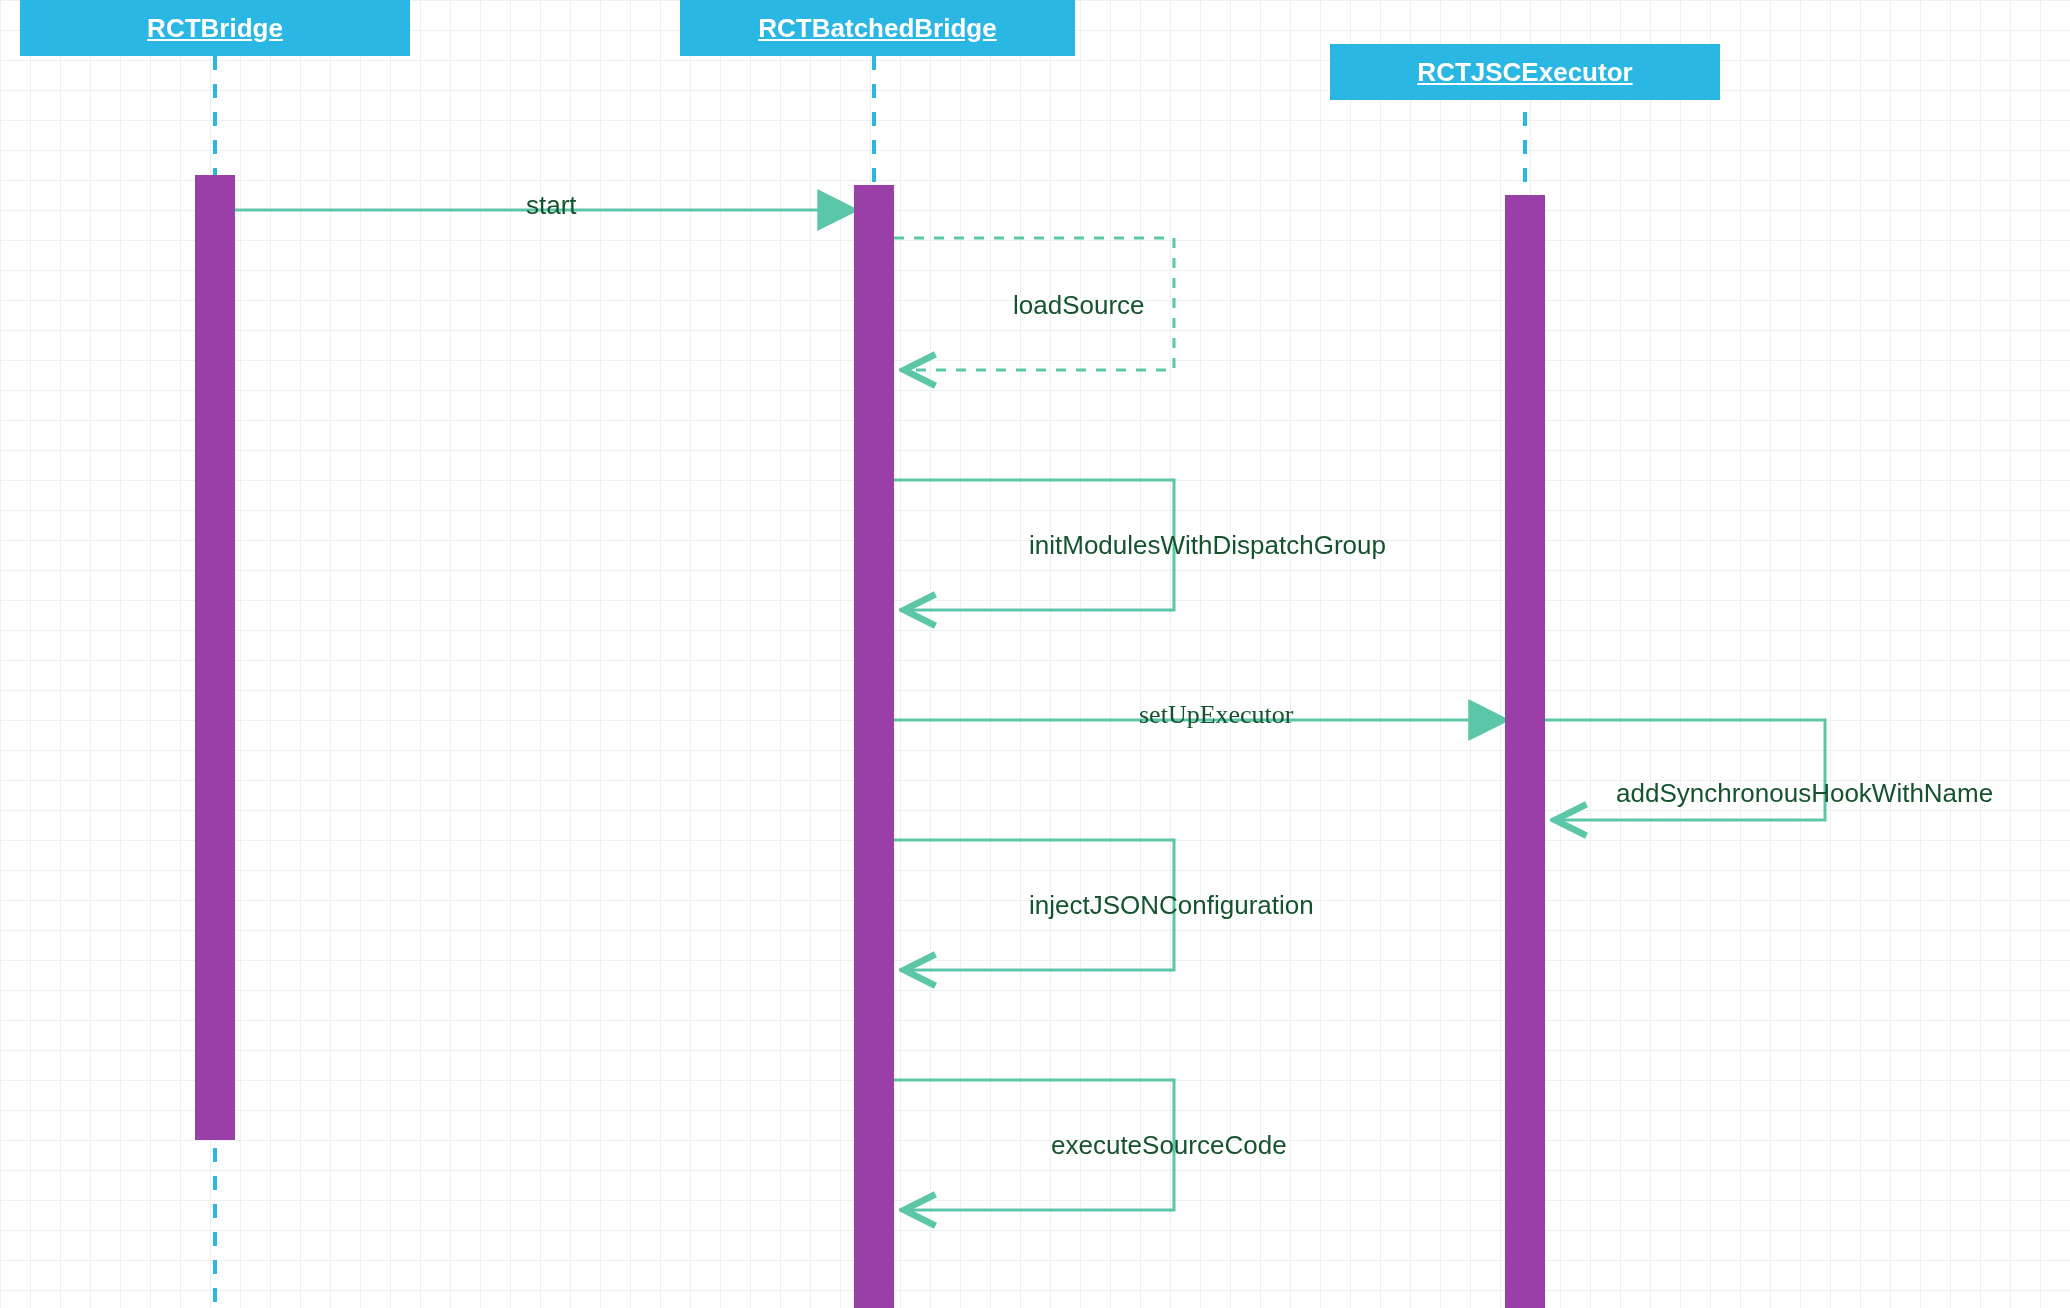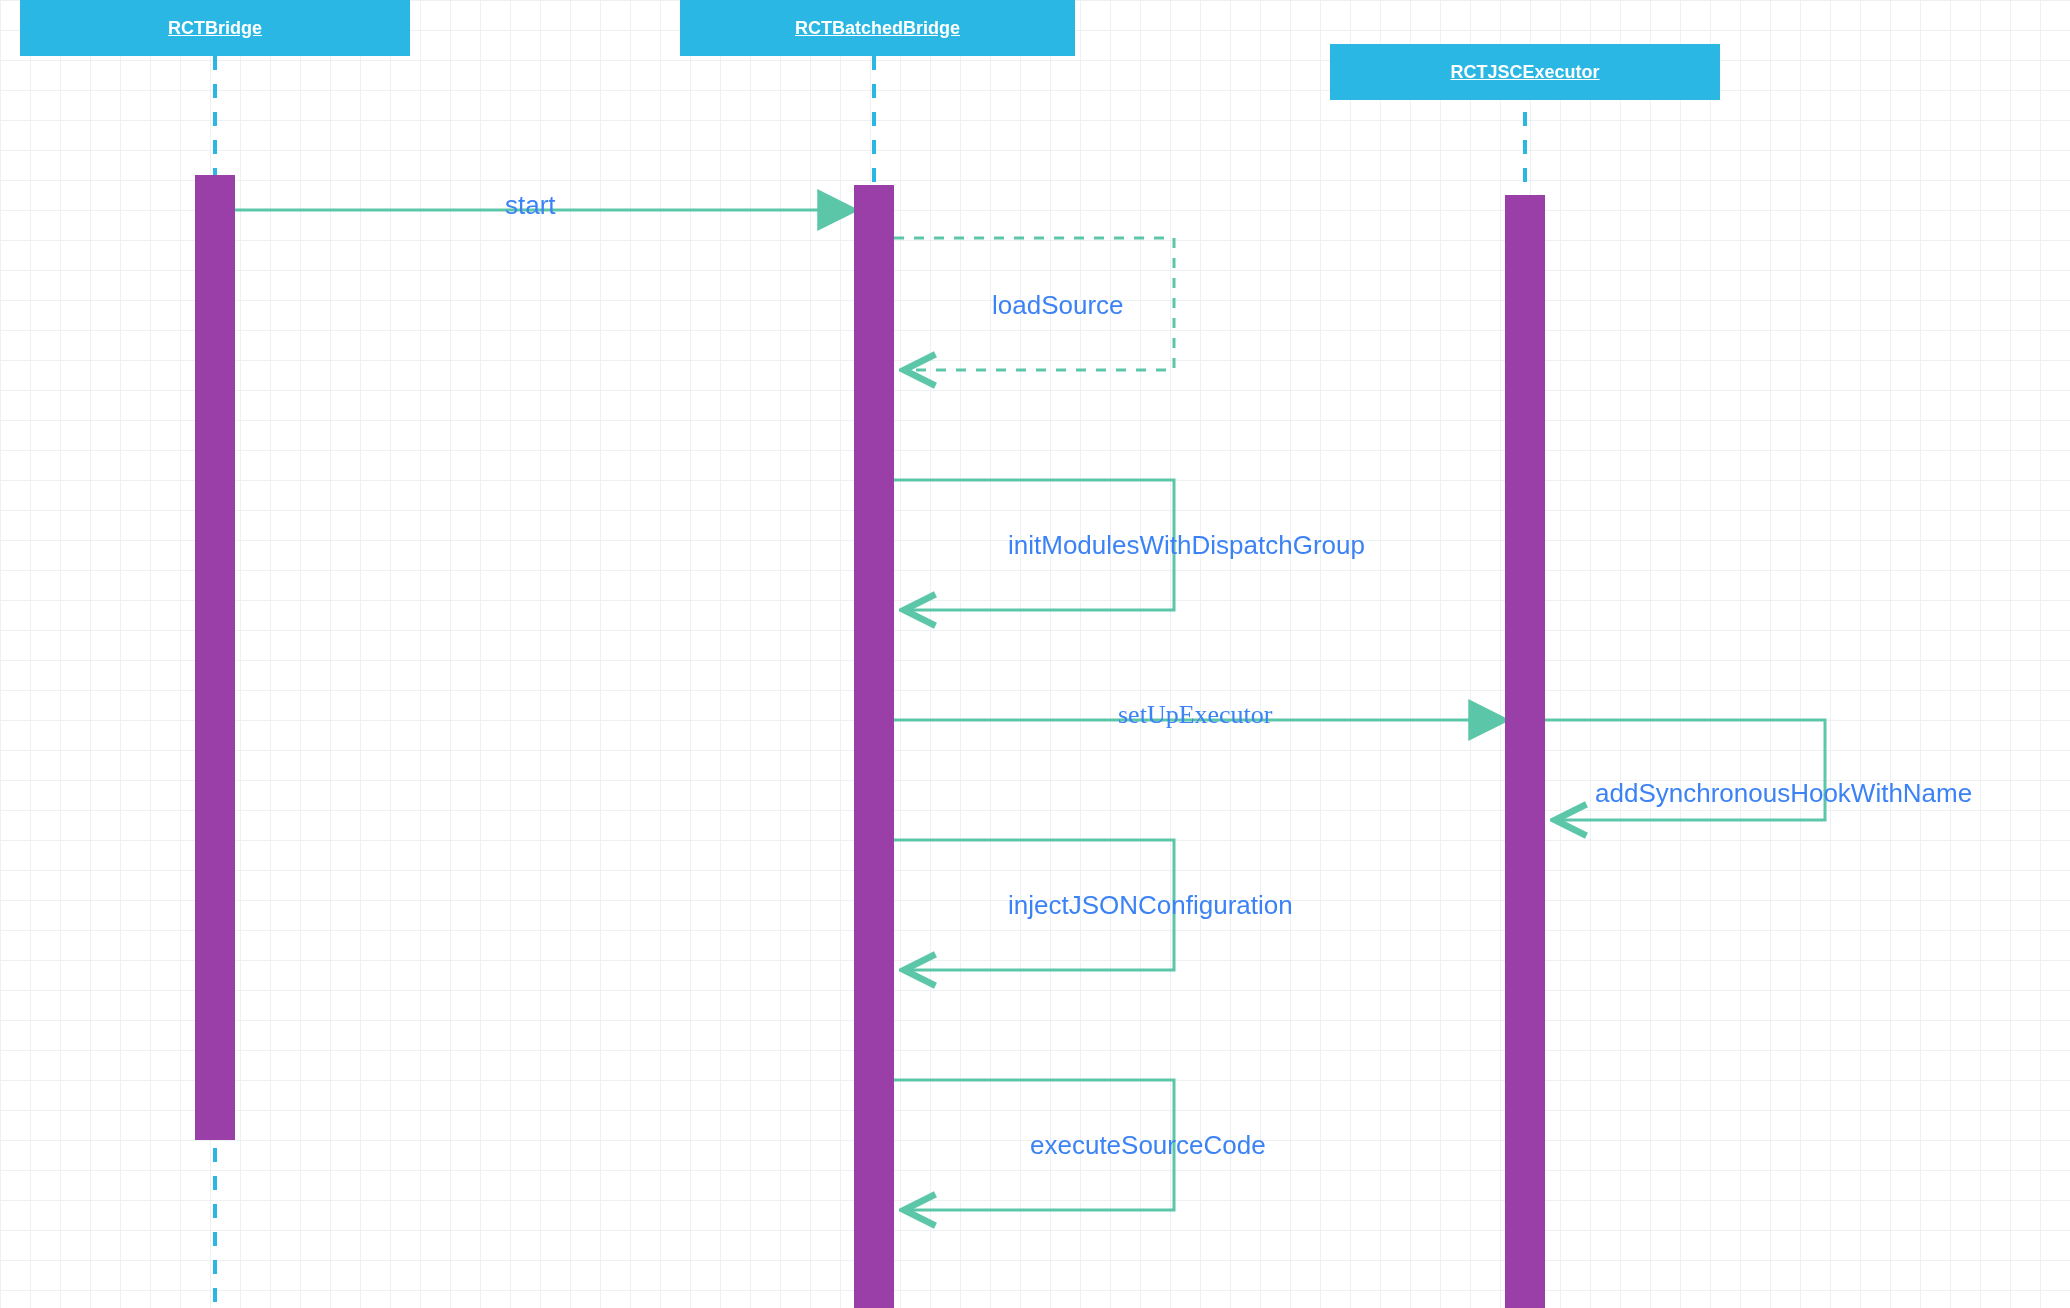--- a/index.html
+++ b/index.html
@@ -38,37 +38,38 @@
   background: #2ab7e3;      
   display: flex;
   align-items: center;
   justify-content: center;
   z-index: 3;
   box-sizing: border-box;
 }
 .participant-box span {
   color: #ffffff;
   font-weight: 700;
-  font-size: 18px;
+  font-size: 26px;
   text-decoration: underline;
   white-space: nowrap;
 }
 
 .activation {
   position: absolute;
   background: #9b3fa8;      
   z-index: 2;
 }
 
 .msg-label {
   position: absolute;
-  color: #3b82f6;
+  color: #14532d;
   font-size: 26px;
   z-index: 4;
   white-space: nowrap;
+  margin-left: 21px;
 }
 </style>
 </head>
 <body>
 
 <div class="grid"></div>
 
 <div class="participant-box" style="left:20px; top:0; width:390px;">
   <span>RCTBridge</span>
 </div>

